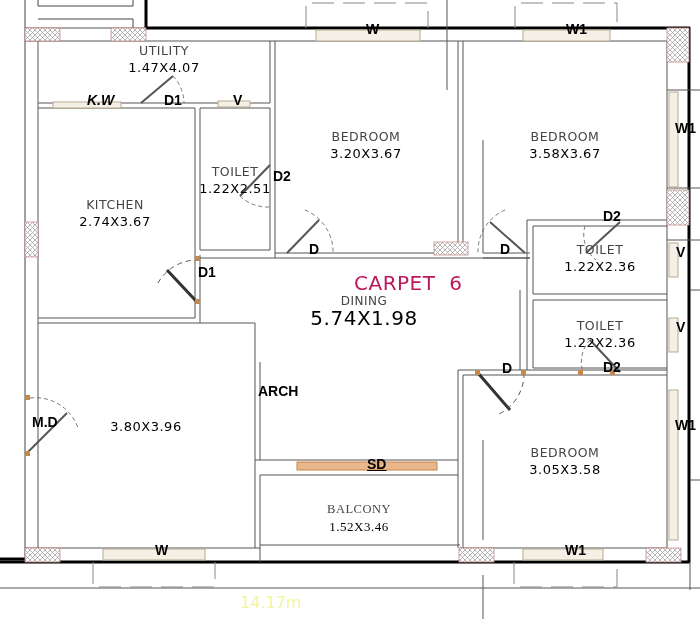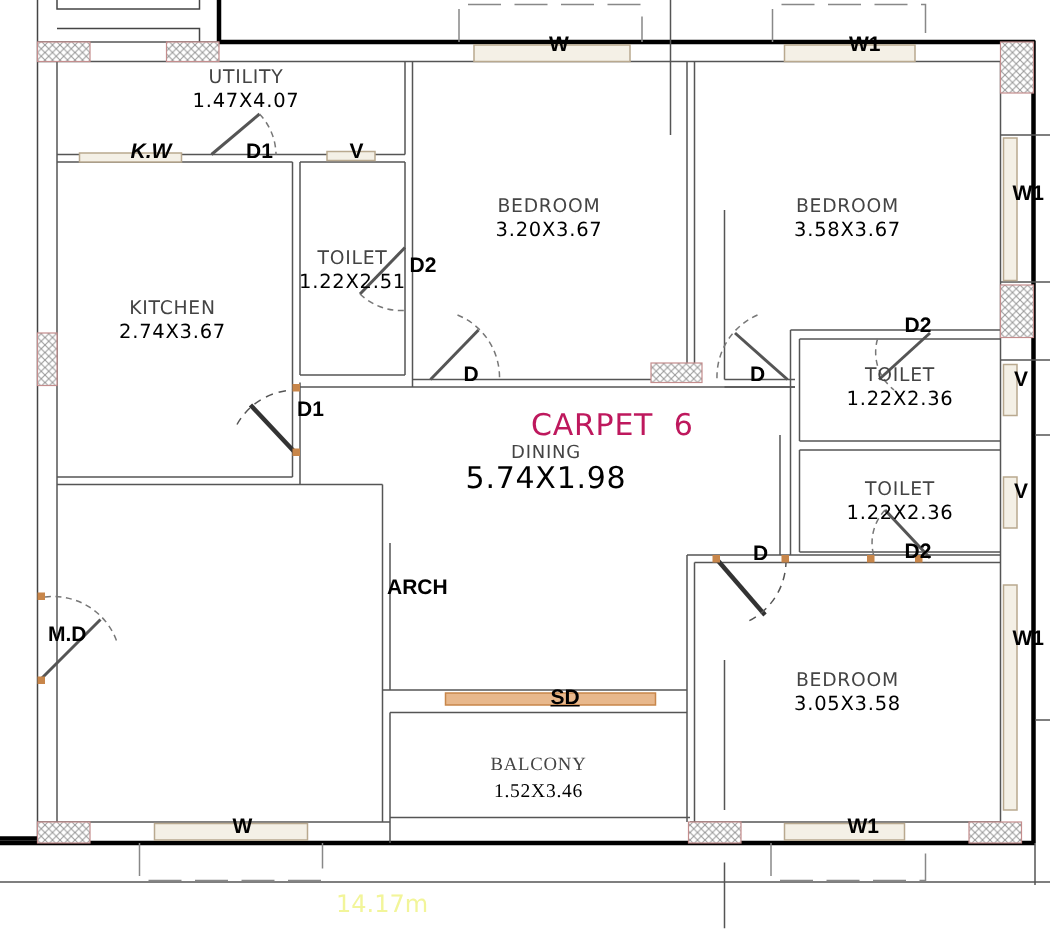--- a/index.html
+++ b/index.html
@@ -211,20 +211,21 @@
 </div>
 <div class="lbl" style="left:600px; top:317px;">
   <span class="name">TOILET</span>
   <span class="dim">1.22X2.36</span>
 </div>
 <div class="lbl" style="left:364px; top:293px;">
   <span class="name" style="font-size:12px;">DINING</span>
   <span class="dim" style="font-size:20px;">5.74X1.98</span>
 </div>
 <div class="lbl" style="left:146px; top:418px;">
+  <span class="dim">3.80X3.96</span>
 </div>
 <div class="lbl" style="left:565px; top:444px;">
   <span class="name">BEDROOM</span>
   <span class="dim">3.05X3.58</span>
 </div>
 <div class="lbl" style="left:359px; top:501px;font-family:Liberation Serif, serif;">
   <span class="name">BALCONY</span>
   <span class="dim">1.52X3.46</span>
 </div>
 
@@ -245,13 +246,13 @@
 <div class="tag" style="left:676px; top:320px;">V</div>
 <div class="tag" style="left:603px; top:360px;">D2</div>
 <div class="tag" style="left:502px; top:361px;">D</div>
 <div class="tag" style="left:675px; top:418px;">W1</div>
 <div class="tag" style="left:258px; top:384px;">ARCH</div>
 <div class="tag" style="left:32px; top:415px;">M.D</div>
 <div class="tag" style="left:367px; top:457px;text-decoration:underline;">SD</div>
 <div class="tag" style="left:155px; top:543px;">W</div>
 <div class="tag" style="left:565px; top:543px;">W1</div>
 
-<div class="dimtxt" style="left:224px; top:593px;text-align:right;">14.17m</div>
+<div class="dimtxt" style="left:240px; top:593px;text-align:right;">14.17m</div>
 
 </body></html>

